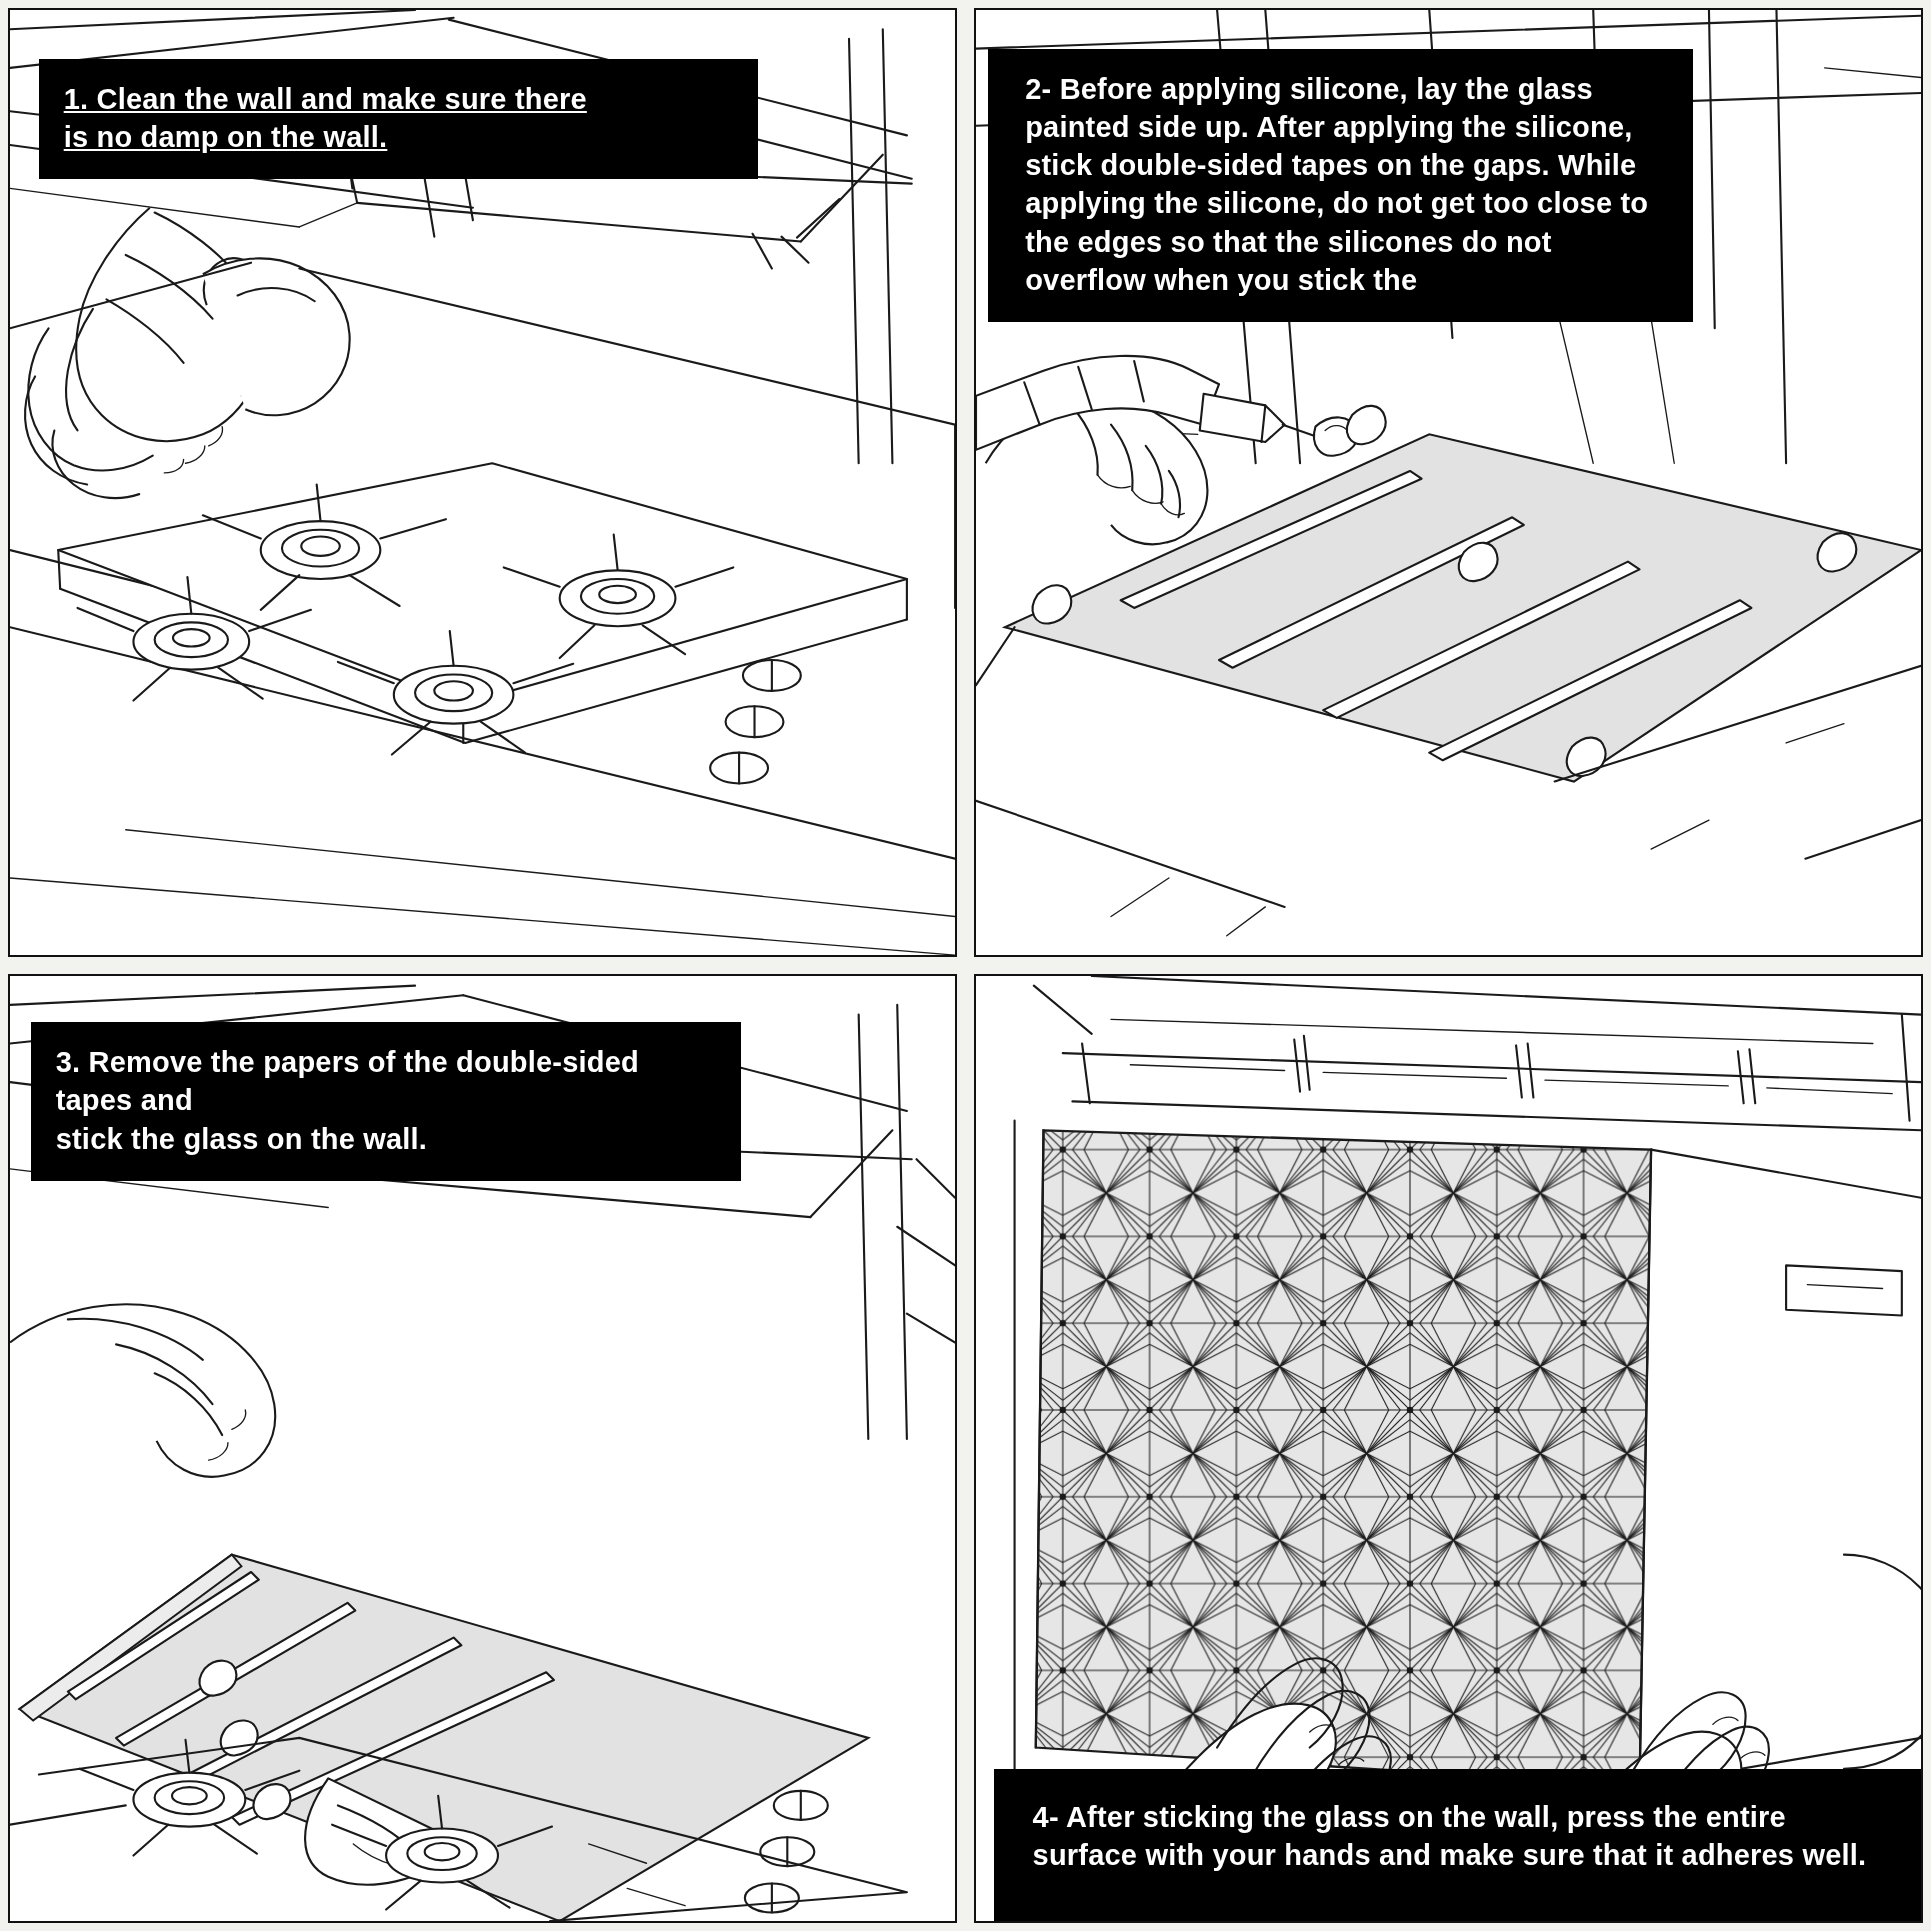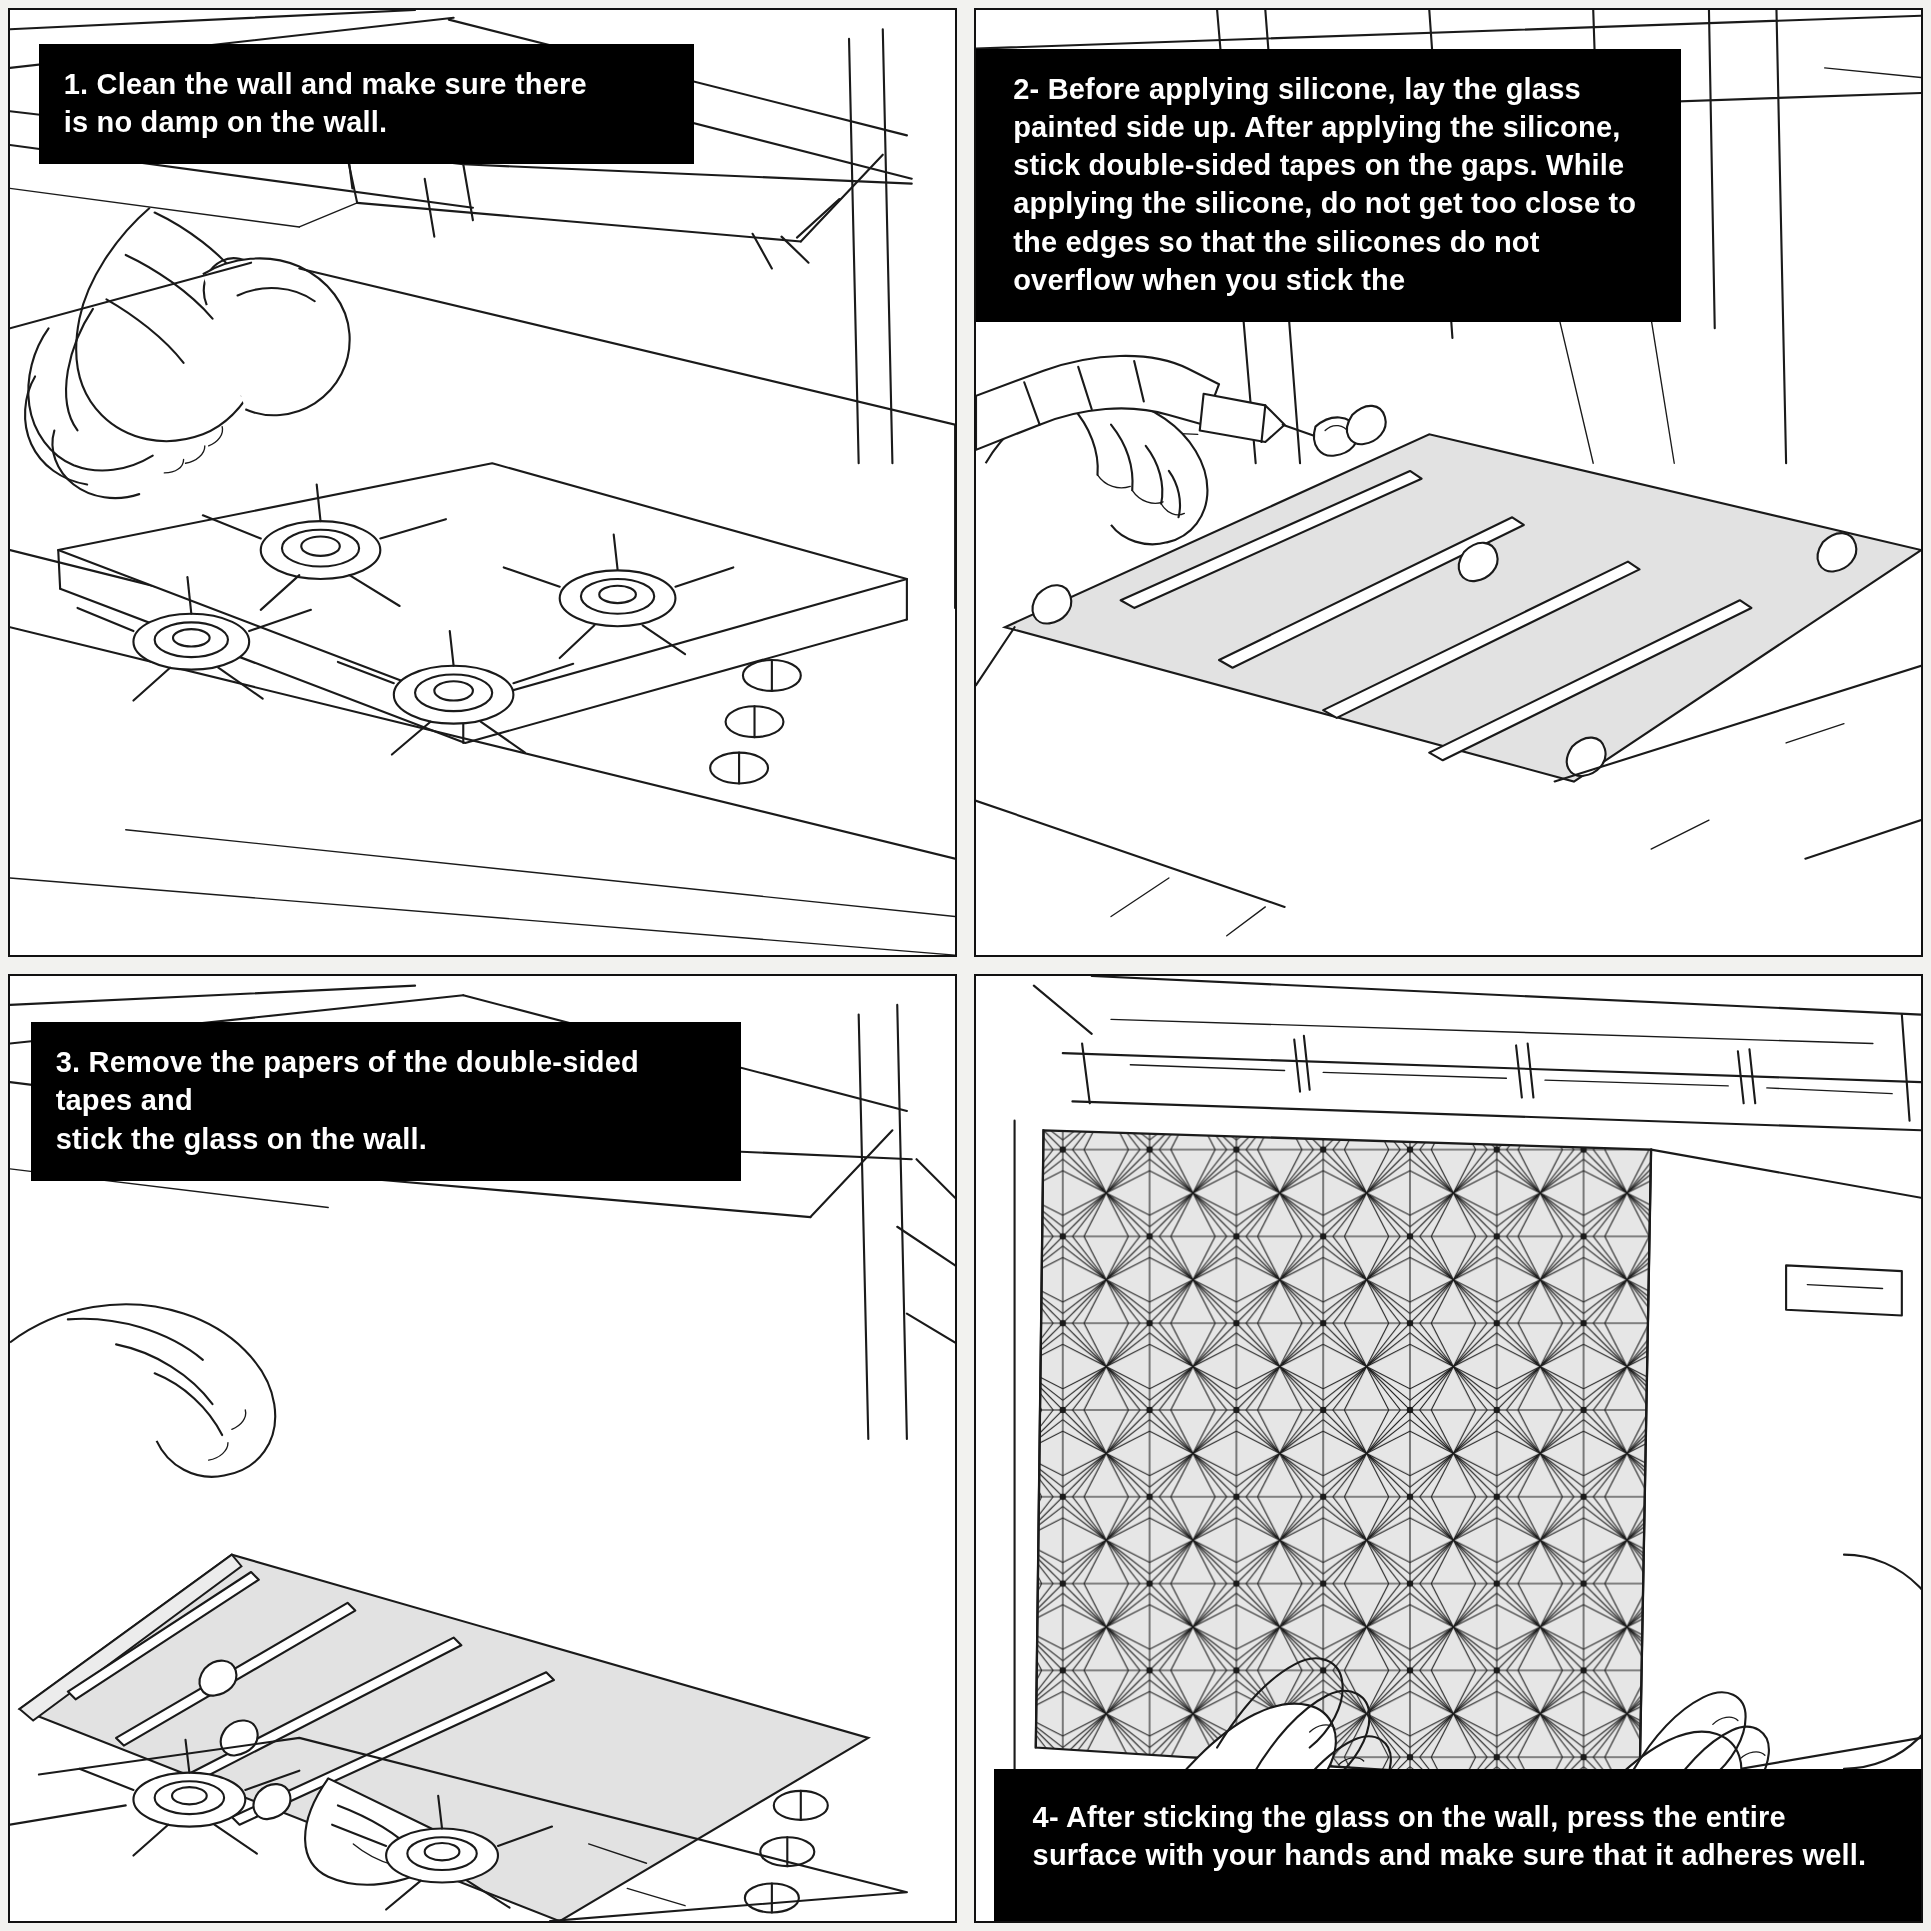--- a/index.html
+++ b/index.html
@@ -51,22 +51,22 @@
     background: #000000;
     color: #ffffff;
     font-size: 29px;
     line-height: 1.32;
     font-weight: bold;
     letter-spacing: 0.2px;
     padding: 21px 25px 23px 25px;
     box-sizing: border-box;
     white-space: pre-line;
   }
-  .cap-1 { top: 34px; left: 29px; width: 655px; }
-  .cap-2 { top: 39px; left: 0; width: 705px; text-align: left; padding-left: 37px; }
+  .cap-1 { top: 49px; left: 29px; width: 719px; text-decoration: underline; }
+  .cap-2 { top: 39px; left: 12px; width: 705px; text-align: left; padding-left: 37px; }
   .cap-3 { top: 46px; left: 21px; width: 710px; }
   .cap-4 { bottom: 0px; left: 17.4px; right: 0px; padding: 29px 27px 47px 39px; }
 
   
   .lines {
     fill: none;
     stroke: #1a1a1a;
     stroke-width: 2.2;
     stroke-linecap: round;
     stroke-linejoin: round;

